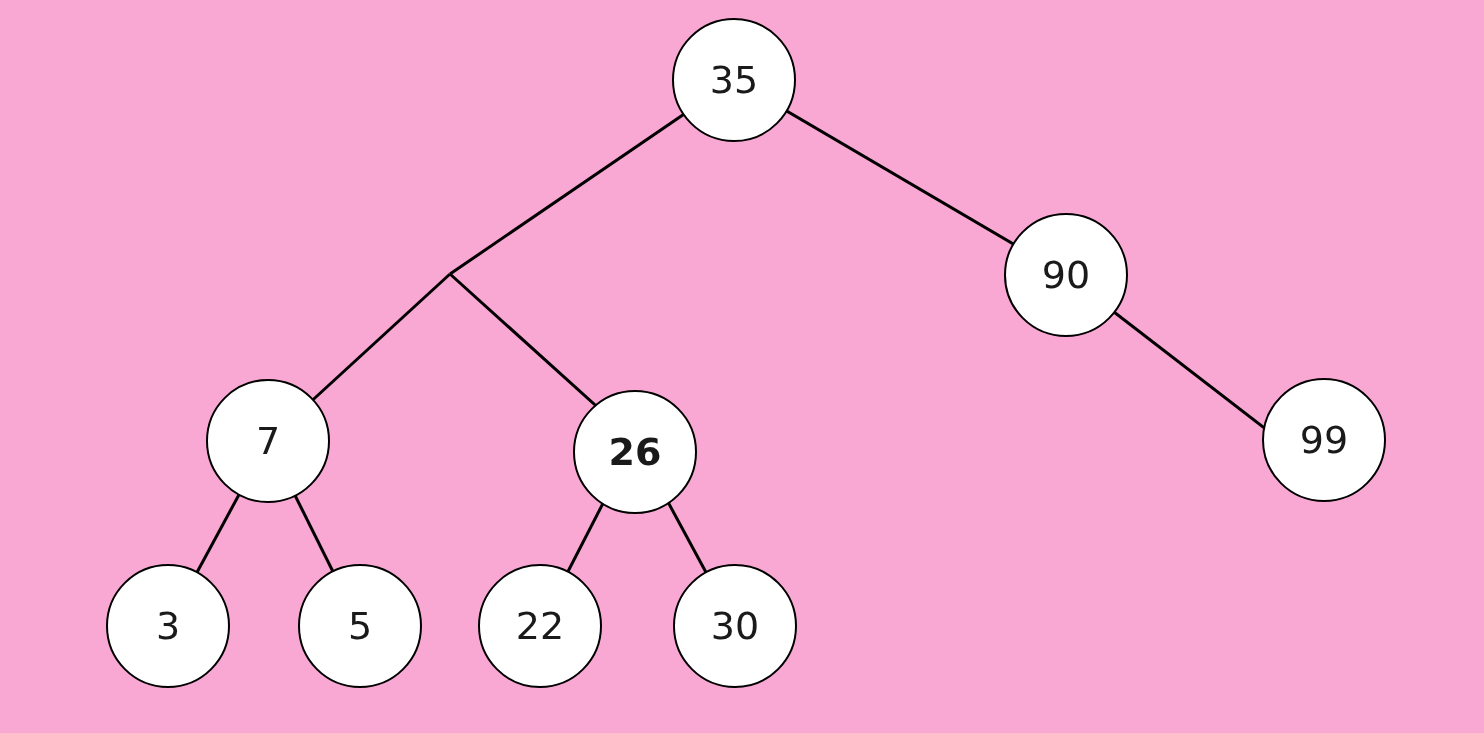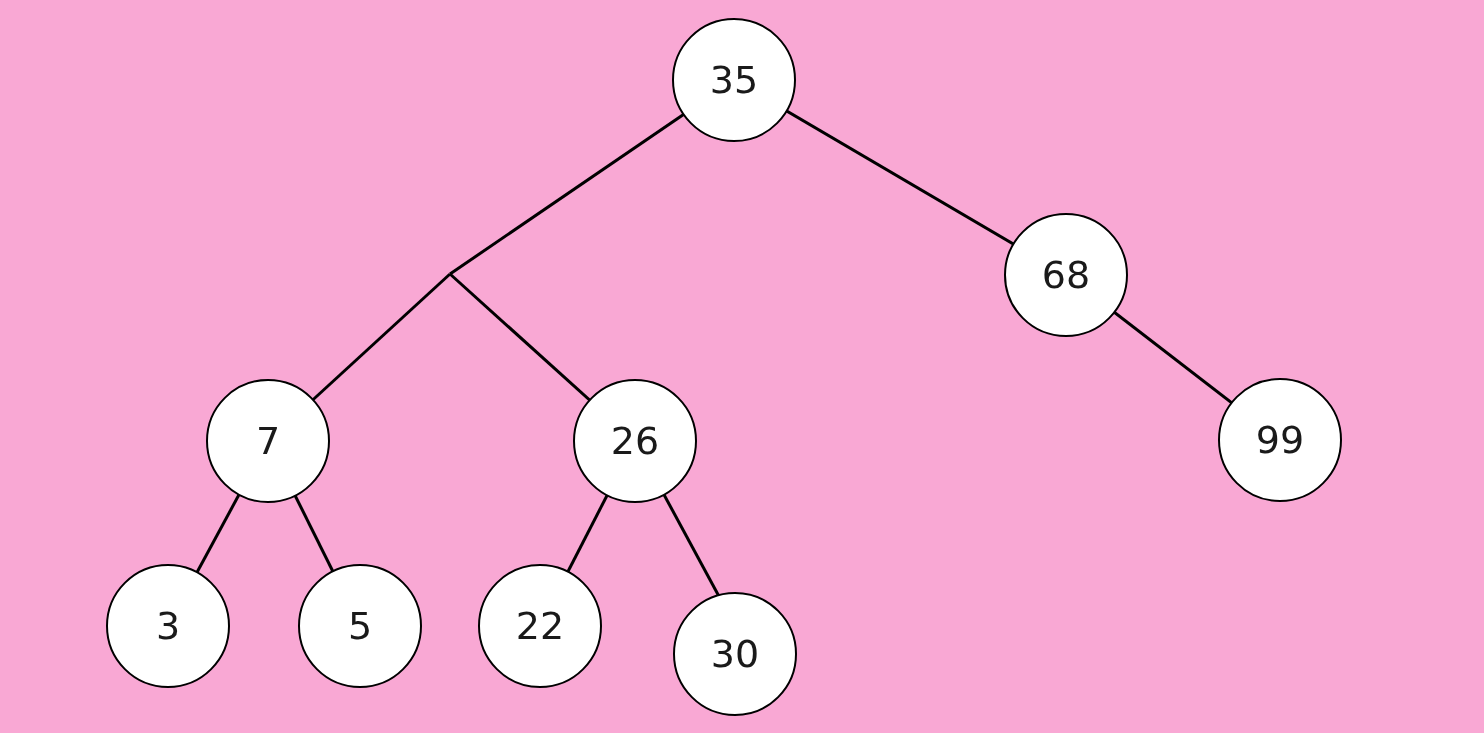--- a/index.html
+++ b/index.html
@@ -42,26 +42,26 @@
     font-size: 38px;
     color: #1a1a1a;
     line-height: 1;
     user-select: none;
   }
   
   .node-35 { left: 672px;  top: 18px;  }
   .node-18 { left: 388px;  top: 212px; }
   .node-68 { left: 1004px; top: 213px; }
   .node-7  { left: 206px;  top: 379px; }
-  .node-26 { left: 573px;  top: 379px; }
-  .node-99 { left: 1218px; top: 378px; }
+  .node-26 { left: 573px;  top: 390px; font-weight: bold; }
+  .node-99 { left: 1262px; top: 378px; }
   .node-3  { left: 106px;  top: 564px; }
   .node-12 { left: 298px;  top: 564px; }
   .node-22 { left: 478px;  top: 564px; }
-  .node-30 { left: 673px;  top: 592px; }
+  .node-30 { left: 673px;  top: 564px; }
 </style>
 </head>
 <body>
 
 <div class="canvas">
 
   <svg class="edges-layer" width="1484" height="733" viewBox="0 0 1484 733" xmlns="http://www.w3.org/2000/svg">
     <line x1="734" y1="80" x2="450" y2="274"></line>
     <line x1="734" y1="80" x2="1066" y2="275"></line>
     <line x1="450" y1="274" x2="268" y2="441"></line>
@@ -70,21 +70,21 @@
     <line x1="268" y1="441" x2="168" y2="626"></line>
     <line x1="268" y1="441" x2="360" y2="626"></line>
     <line x1="635" y1="441" x2="540" y2="626"></line>
     <line x1="635" y1="441" x2="735" y2="626"></line>
   </svg>
 
   <div class="tree-node node-35">
     <span class="node-value">35</span>
   </div>
   <div class="tree-node node-68">
-    <span class="node-value">68</span>
+    <span class="node-value">90</span>
   </div>
   <div class="tree-node node-7">
     <span class="node-value">7</span>
   </div>
   <div class="tree-node node-26">
     <span class="node-value">26</span>
   </div>
   <div class="tree-node node-99">
     <span class="node-value">99</span>
   </div>

